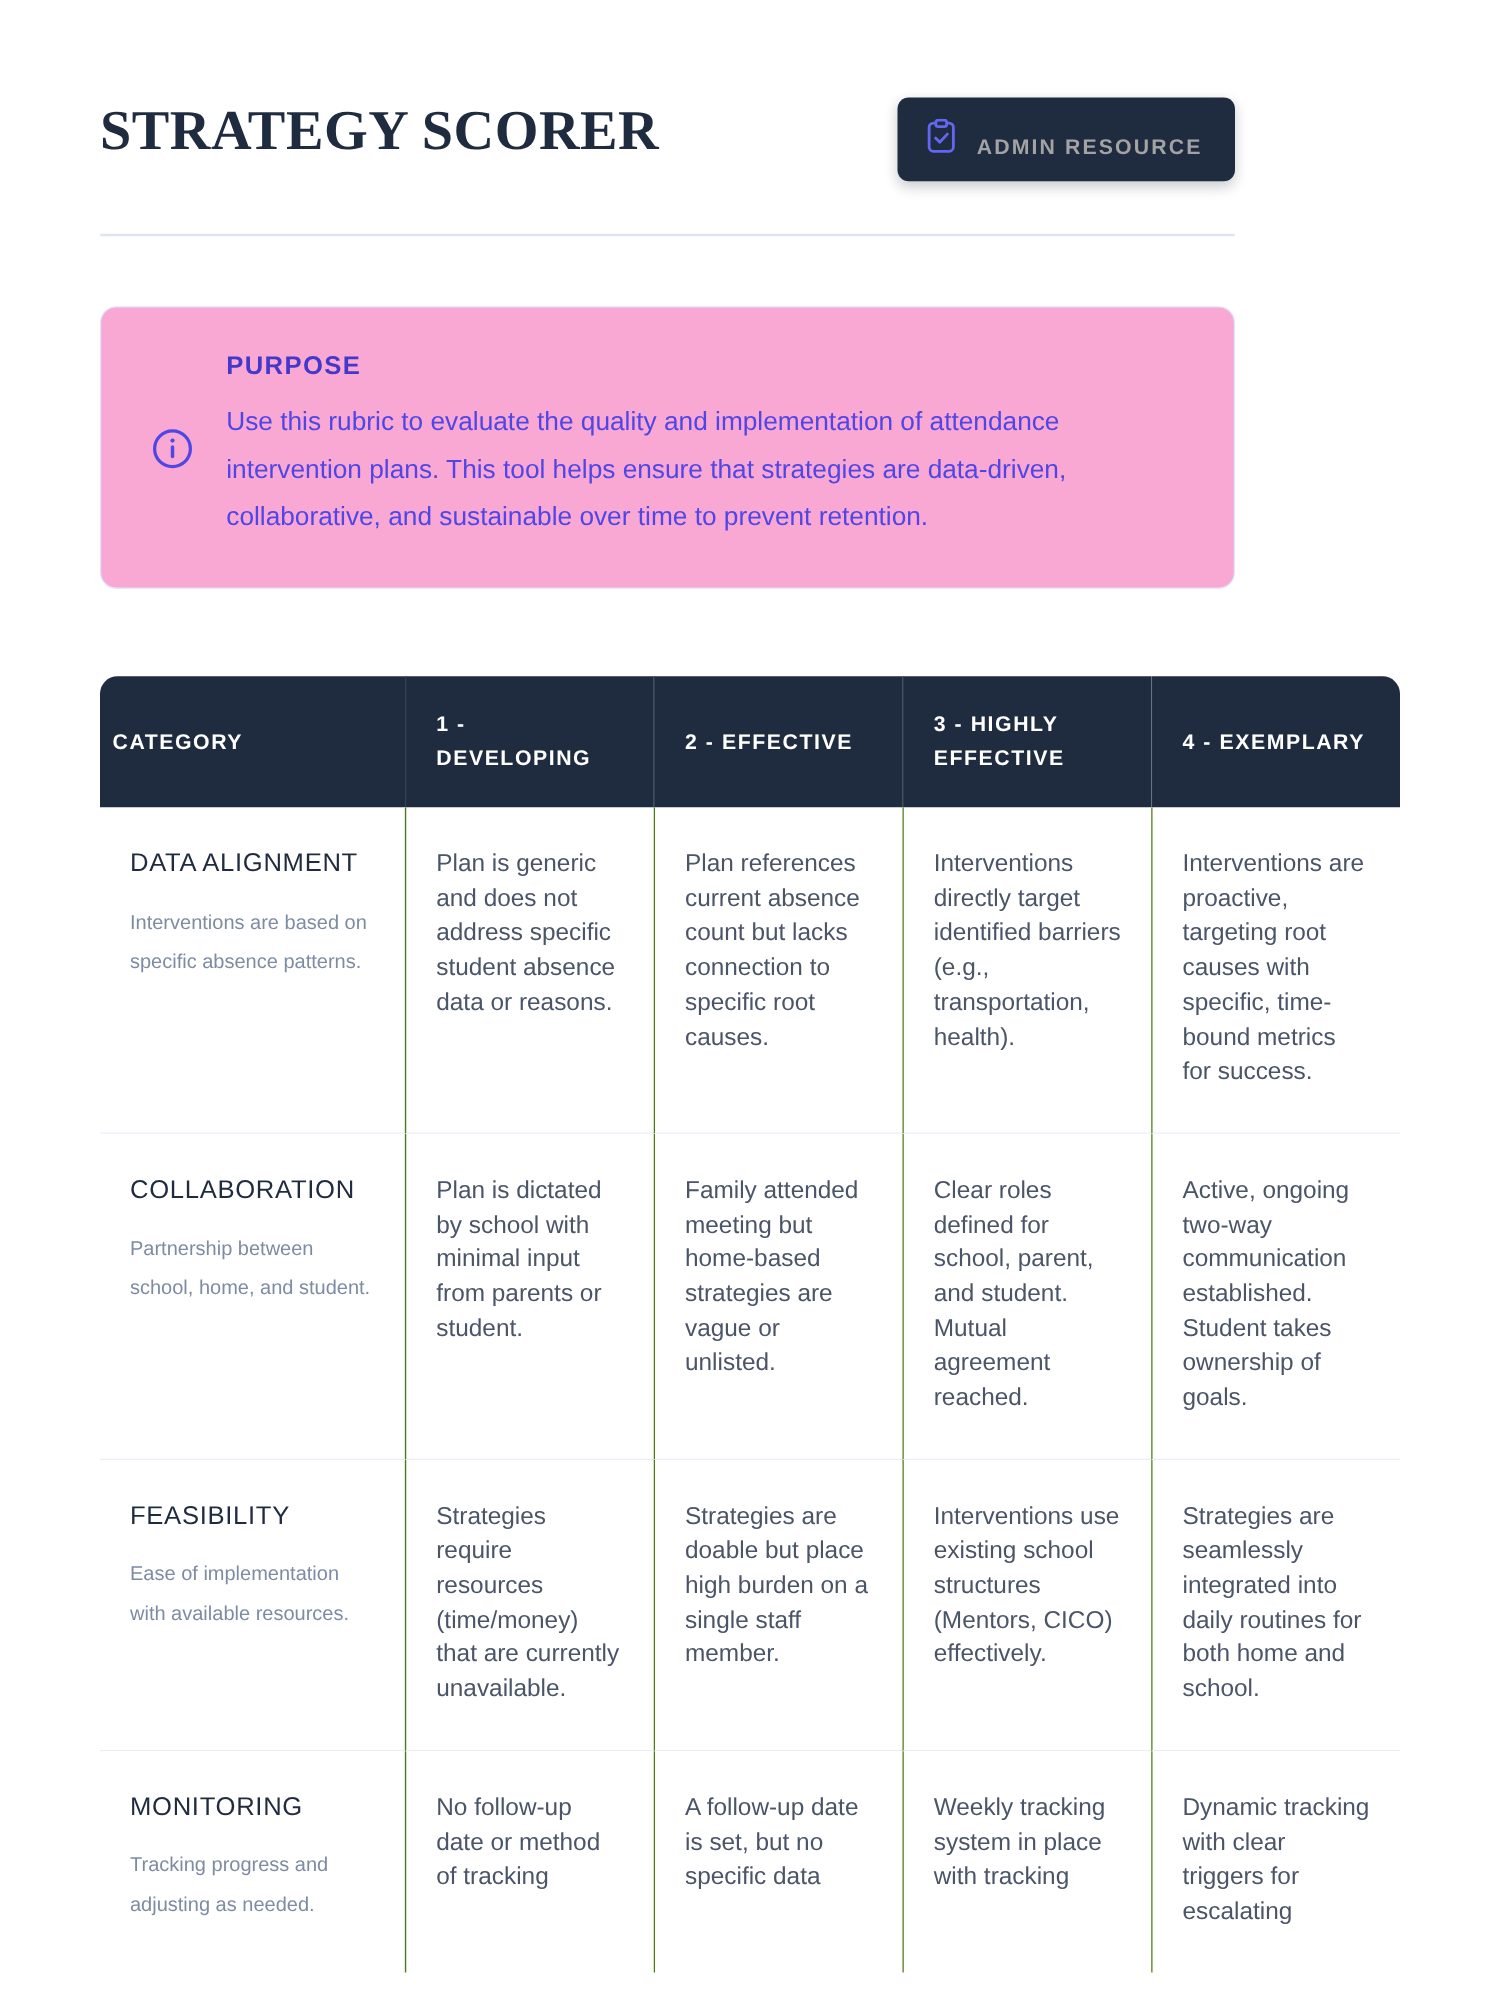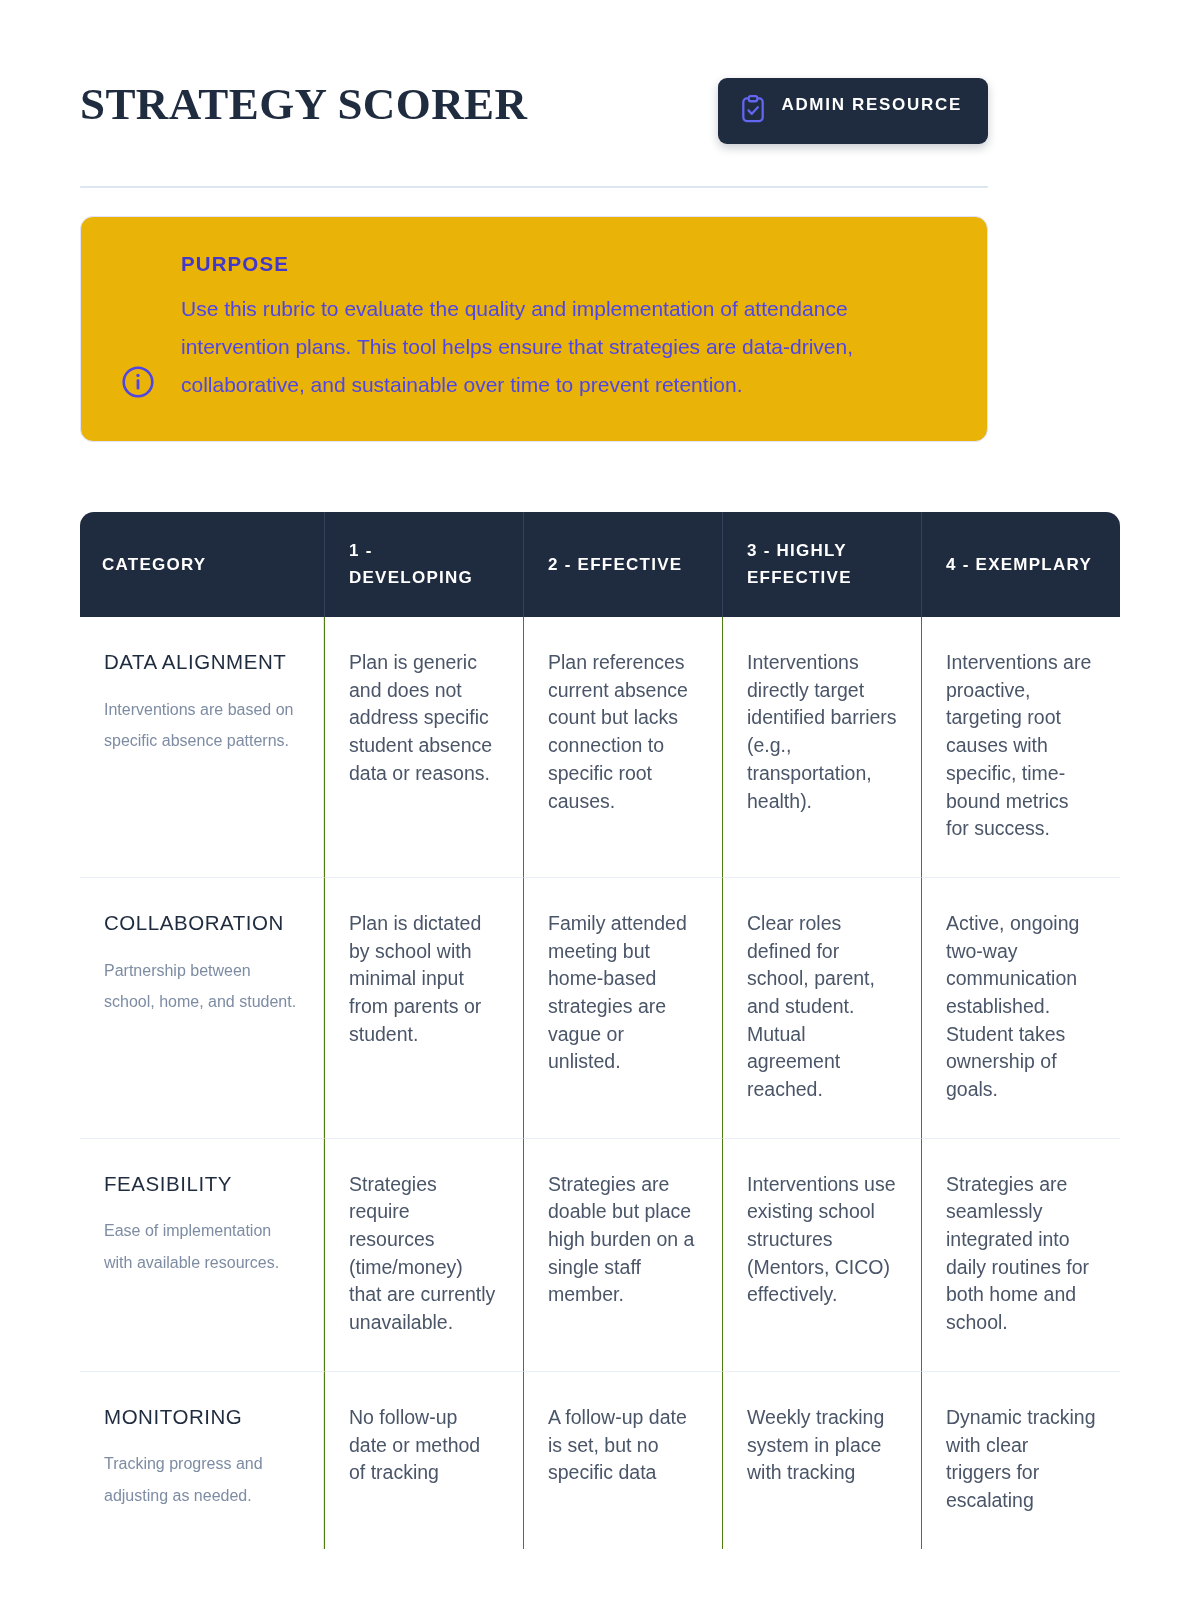--- a/index.html
+++ b/index.html
@@ -44,24 +44,24 @@
   .page-subtitle {
     margin-top:12px;
     font-size:19.5px;
     font-style:italic;
     color:#64748b;
     letter-spacing:0.1px;
   }
 
   .admin-badge {
     display:flex;
-    align-items:flex-start;
+    align-items:flex-end;
     gap:15px;
     background:#1f2b3e;
-    color:#ffffff;
+    color:#a3a3a3;
     border-radius:9px;
     padding:17px 26px 17px 22px;
     box-shadow:0 4px 10px rgba(15,23,42,0.22);
     cursor:pointer;
     white-space:nowrap;
   }
 
   .admin-badge .badge-label {
     font-size:17px;
     font-weight:700;
@@ -72,28 +72,28 @@
 
   .rule {
     margin-top:42px;
     height:2px;
     background:#dde5f0;
     border-radius:2px;
   }
 
   
   .purpose-box {
-    margin-top:28px;
-    background:#eab308;
+    margin-top:56px;
+    background:#f9a8d4;
     border:1px solid #e0e3fb;
     border-radius:13px;
     padding:35px 40px 38px 40px;
     display:flex;
     gap:26px;
-    align-items:flex-end;
+    align-items:center;
   }
 
   .purpose-icon { flex:0 0 auto; margin-top:9px; }
 
   .purpose-title {
     font-size:20.5px;
     font-weight:700;
     letter-spacing:1.1px;
     color:#4338ca;
   }
@@ -125,21 +125,21 @@
     font-weight:700;
     letter-spacing:1.25px;
     line-height:1.55;
     padding:26px 24px;
     border-left:1px solid #33415a;
   }
 
   .rubric thead th:first-child {
     border-left:none;
     border-top-left-radius:14px;
-    padding-left:22px;
+    padding-left:10px;
     margin-left:42px;
   }
   .rubric thead th:last-child { border-top-right-radius:14px; }
 
   .rubric tbody td {
     vertical-align:top;
     padding:32px 24px 34px 24px;
     font-size:19.5px;
     line-height:1.42;
     color:#4a5568;

